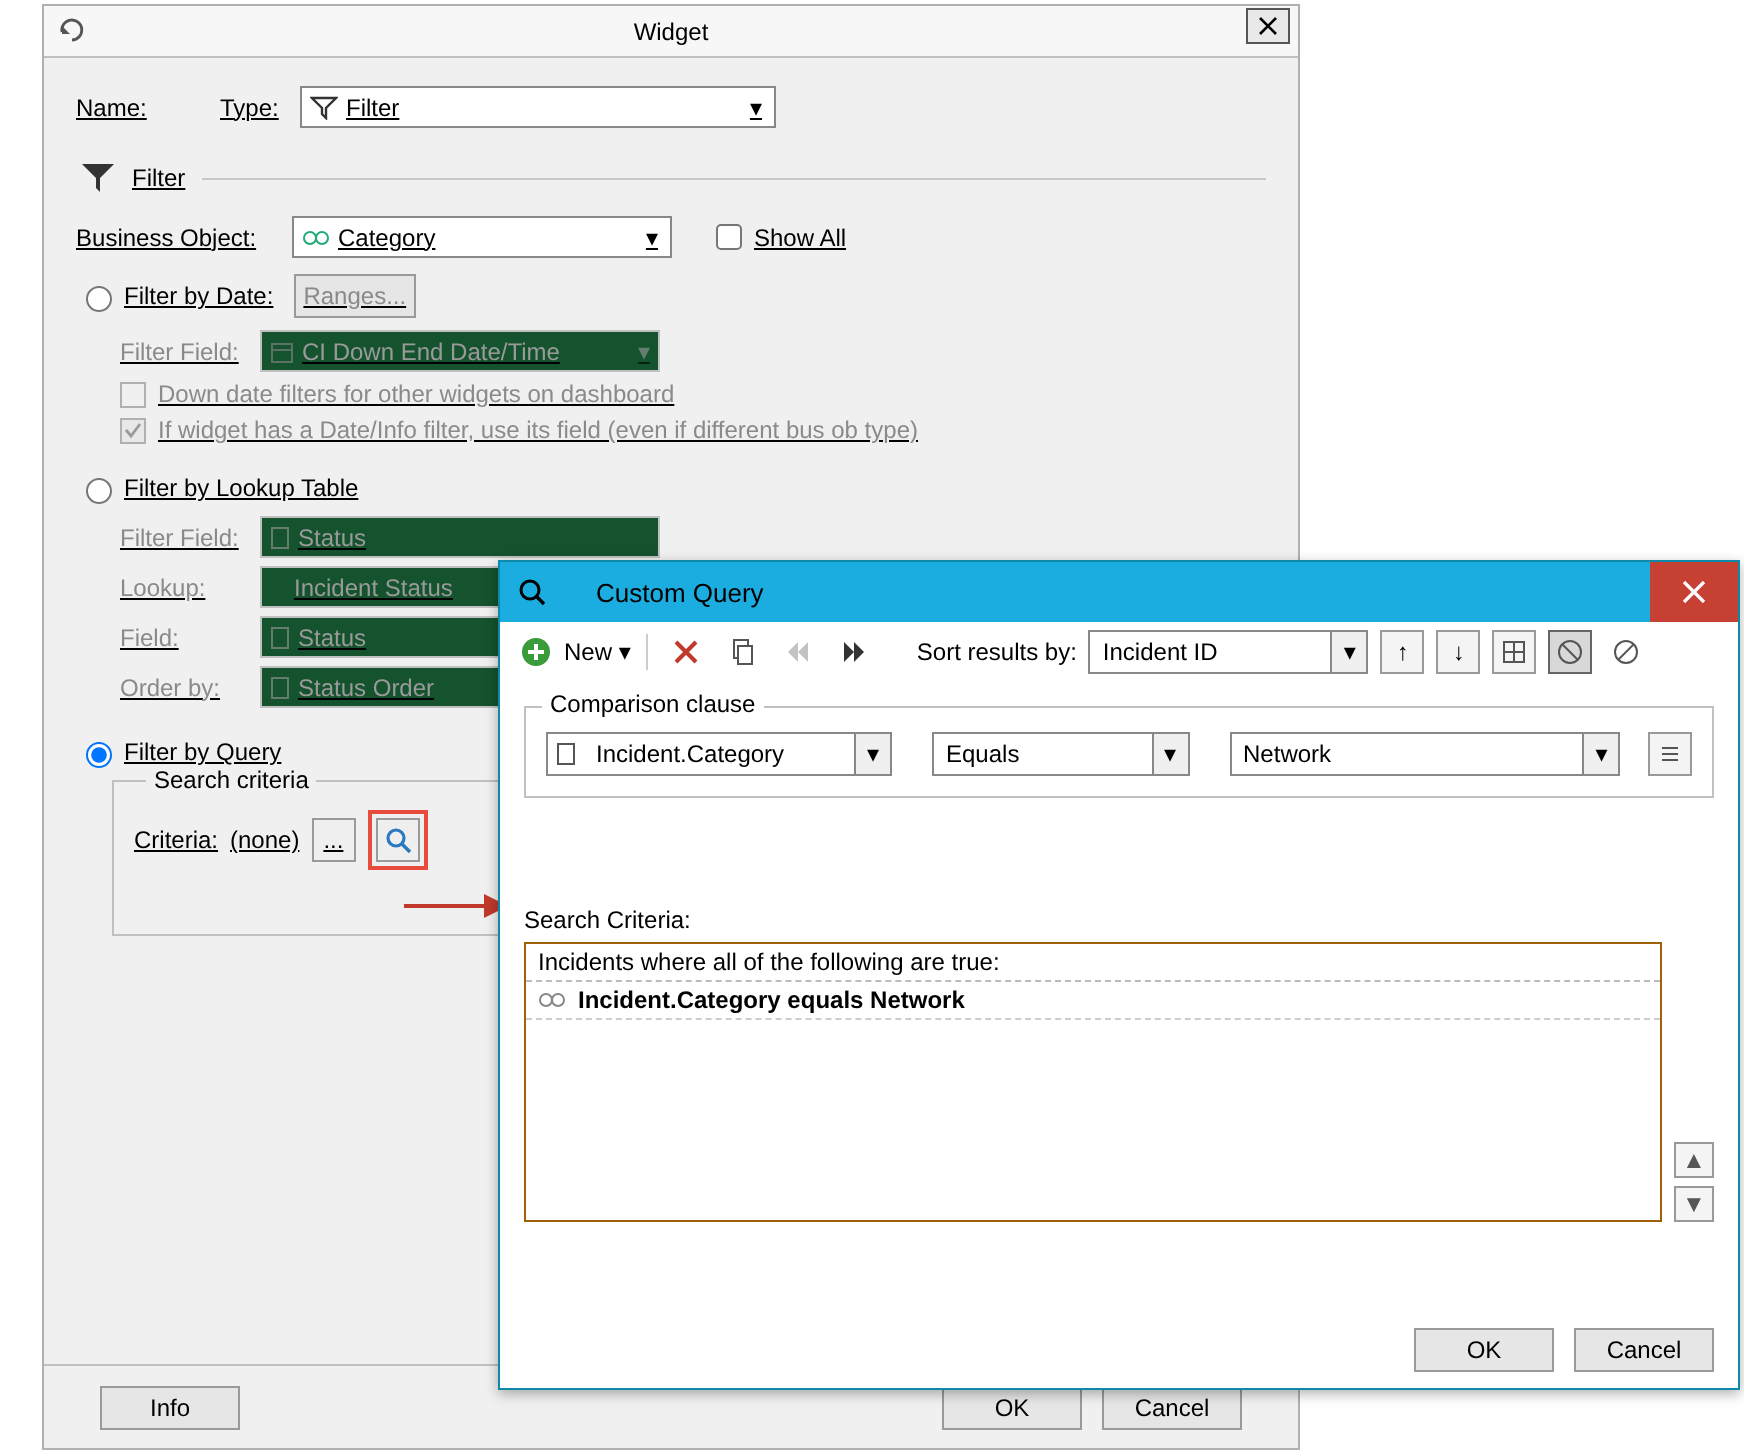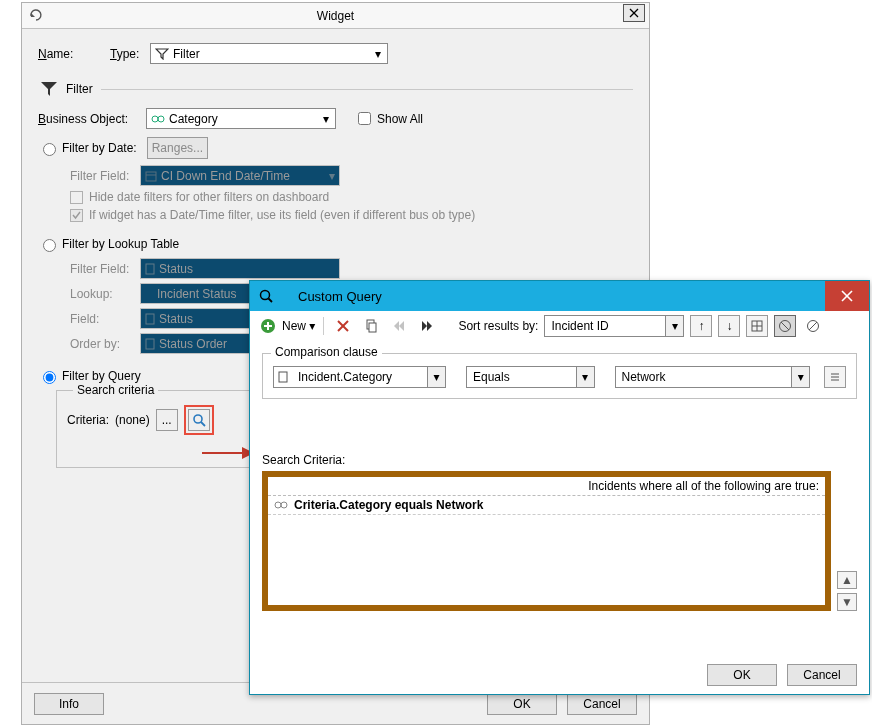--- a/index.html
+++ b/index.html
@@ -2,48 +2,48 @@
 <html><head>
 <meta charset="utf-8">
 <style>
 * { box-sizing: border-box; font-family: "Segoe UI", Tahoma, sans-serif; font-size: 12px; }
 body { margin: 0; background: #fff; width: 872px; height: 727px; position: relative; }
 
 .widget-window { position: absolute; left: 21px; top: 2px; width: 629px; height: 723px; border: 1px solid #b0b0b0; background: #f0f0f0; }
 .widget-title { height: 26px; border-bottom: 1px solid #c0c0c0; display: flex; align-items: center; justify-content: center; position: relative; background: #f7f7f7; }
 .widget-title .refresh-icon { position: absolute; left: 6px; top: 5px; }
 .widget-title .close-btn { position: absolute; right: 4px; top: 1px; width: 22px; height: 18px; border: 1px solid #555; background: #e8e8e8; display:flex;align-items:center;justify-content:center; cursor:pointer;}
-.body { padding: 14px 16px 8px 16px; }
+.body { padding: 14px 16px 8px 16px; text-decoration: underline; }
 .row { display: flex; align-items: center; margin-bottom: 6px; }
 .lbl { display:inline-block; }
 .underline-key { text-decoration: underline; }
 input[type=text], .select { height: 21px; border: 1px solid #888; background: #fff; padding: 0 4px; font-size: 12px; }
 .select { display:flex; align-items:center; justify-content:space-between; }
 .select .arrow { border:0; background:transparent; padding:0 2px;}
 .section-header { display:flex; align-items:center; margin: 14px 0 8px 0;}
 .section-header .filter-icon { width: 22px; height: 22px; display:flex;align-items:center;justify-content:center;}
 .section-header .fline { flex:1; height:1px; background:#c8c8c8; margin-left:8px;}
 .radio-row { display:flex; align-items:center; margin: 8px 0 6px 0;}
 .radio-row input[type=radio]{ margin-right:6px;}
-.sub { margin-left: 32px; margin-bottom:4px; display:flex; align-items:center;}
+.sub { margin-left: 22px; margin-bottom:4px; display:flex; align-items:center;}
 .sub .fl { width: 70px; color:#8a8a8a;}
-.sub .ctrl { width: 200px; height:21px; border:1px solid #c0c0c0; background:#0c4a6e; color:#9a9a9a; display:flex; align-items:center; padding:0 4px; }
+.sub .ctrl { width: 200px; height:21px; border:1px solid #c0c0c0; background:#14532d; color:#9a9a9a; display:flex; align-items:center; padding:0 4px; }
 .sub .ctrl .ic { margin-right:4px; opacity:.6;}
 .sub .ctrl .arrow{ margin-left:auto; opacity:.6;}
 .disabled { color:#8a8a8a;}
 .chk { margin-right:6px;}
 .btn { height:22px; border:1px solid #9a9a9a; background:#e6e6e6; padding: 0 8px; cursor:pointer;}
 .btn.small { padding:0 4px;}
 .criteria-box { border:1px solid #c0c0c0; padding:10px 10px 32px 10px; margin-top:6px;}
 .criteria-title { background:#f0f0f0; position:relative; top:-18px; left:6px; padding:0 4px; display:inline-block;}
 .criteria-row { display:flex; align-items:center; gap:6px; margin-top:-10px;}
 .sq-btn { width:22px; height:22px; border:1px solid #9a9a9a; background:#efefef; display:flex;align-items:center;justify-content:center; cursor:pointer;}
 .highlight { border:2px solid #e74c3c; padding:2px; background:#efefef;}
 .arrow-callout { position:absolute; pointer-events:none;}
-.bottom-bar { position:absolute; bottom:0; left:0; right:0; height:42px; border-top:1px solid #c0c0c0; display:flex; align-items:center; padding:0 12px; gap:10px;}
+.bottom-bar { position:absolute; bottom:0; left:0; right:0; height:42px; border-top:1px solid #c0c0c0; display:flex; align-items:center; padding:0 28px; gap:10px;}
 .bottom-bar .spacer{flex:1;}
 .btn.wide { min-width:70px;}
 .checkbox-disabled { width:13px;height:13px;border:1px solid #b0b0b0;background:#f0f0f0;display:inline-block;vertical-align:middle;margin-right:6px;}
 
 
 .cq-window { position:absolute; left:249px; top:280px; width:621px; height:415px; border:1px solid #0e8aa8; background:#fff; box-shadow:0 2px 6px rgba(0,0,0,.3);}
 .cq-title { height:30px; background:#1bade0; color:#000; display:flex; align-items:center; position:relative;}
 .cq-title .srch-ic { position:absolute; left:8px;}
 .cq-title .ttl { flex:1; text-align:left; font-size:13px;padding-left:48px;}
 .cq-title .close { position:absolute; right:0; top:0; width:44px; height:30px; background:#c64034; color:#fff; display:flex;align-items:center;justify-content:center;cursor:pointer; font-size:13px;}
@@ -52,21 +52,21 @@
 .tb-btn.bordered { border:1px solid #999; background:#f4f4f4;}
 .tb-btn.selected { border:1px solid #666; background:#d8d8d8;}
 .tb-sep { width:1px; height:18px; background:#ccc; margin:0 2px;}
 .cq-body { padding: 6px 12px;}
 .fieldset { border:1px solid #c0c0c0; padding:12px 10px 10px 10px; position:relative; margin-top:6px;}
 .fieldset .legend { position:absolute; left:8px; top:-9px; background:#fff; padding:0 4px; font-size:12px;}
 .fs-row { display:flex; align-items:center; gap:10px;}
 .dd { display:flex; align-items:center; border:1px solid #888; height:22px; background:#fff;}
 .dd .txt { padding:0 6px; flex:1;}
 .dd .ddbtn { width:18px; height:20px; border-left:1px solid #888; display:flex;align-items:center;justify-content:center; background:#f0f0f0;}
-.results { border:6px solid #a16207; height:140px; overflow:auto; background:#fff;text-align:right;}
+.results { border:1px solid #a16207; height:140px; overflow:auto; background:#fff;}
 .results .hdr { background:#fff; padding:2px 6px; border-bottom:1px dashed #bbb;}
 .results .rowln { display:flex; align-items:center; padding:2px 6px; font-weight:bold; border-bottom:1px dashed #ccc; gap:6px;}
 .updown { display:flex; flex-direction:column; gap:4px; margin-left:6px;}
 .sm-arrow { width:20px; height:18px; border:1px solid #999; background:#f4f4f4; display:flex;align-items:center;justify-content:center; cursor:pointer; color:#555;}
 .cq-bottom { position:absolute; bottom:8px; right:12px; display:flex; gap:10px;}
 .opac50{opacity:.5;}
 svg { display:block;}
 </style>
 </head>
 <body>
@@ -146,29 +146,29 @@
               <rect x="1" y="2" width="10" height="9" fill="none" stroke="#888"></rect>
               <line x1="1" y1="5" x2="11" y2="5" stroke="#888"></line>
             </svg>
           </span>
         <span>CI Down End Date/Time</span>
         <span class="arrow">▾</span>
       </div>
     </div>
     <div class="sub disabled">
         <span class="checkbox-disabled"></span>
-        <span>Hide date filters for other filters on dashboard</span>
+        <span>Down date filters for other widgets on dashboard</span>
       </div>
     <div class="sub disabled">
         <span class="checkbox-disabled" style="background:#e8e8e8;position:relative;">
           <svg width="11" height="11" style="position:absolute;left:0;top:0;">
             <path d="M2 5 L4.5 8 L9 2" fill="none" stroke="#9a9a9a" stroke-width="1.4"></path>
           </svg>
         </span>
-        <span>If widget has a Date/Time filter, use its field (even if different bus ob type)</span>
+        <span>If widget has a Date/Info filter, use its field (even if different bus ob type)</span>
       </div>
 
     <div class="radio-row" style="margin-top:14px;">
       <input type="radio" name="fmode" style="">
       <span>Filter by Lookup Table</span>
     </div>
     <div class="sub">
         <span class="fl">Filter Field:</span>
         <div class="ctrl">
           <span class="ic">
@@ -388,21 +388,21 @@
     <div style="display:flex;align-items:flex-start;margin-top:4px;">
       <div class="results" style="flex:1;">
         <div class="hdr">Incidents where all of the following are true:</div>
         <div class="rowln">
           <span>
               <svg width="14" height="12">
                 <circle cx="4" cy="6" r="3" fill="none" stroke="#888"></circle>
                 <circle cx="10" cy="6" r="3" fill="none" stroke="#888"></circle>
               </svg>
             </span>
-          <span>Criteria.Category equals Network</span>
+          <span>Incident.Category equals Network</span>
         </div>
       </div>
       <div class="updown" style="align-self:flex-end;">
         <div class="sm-arrow">
             <span>▲</span>
           </div>
         <div class="sm-arrow">
             <span>▼</span>
           </div>
       </div>

